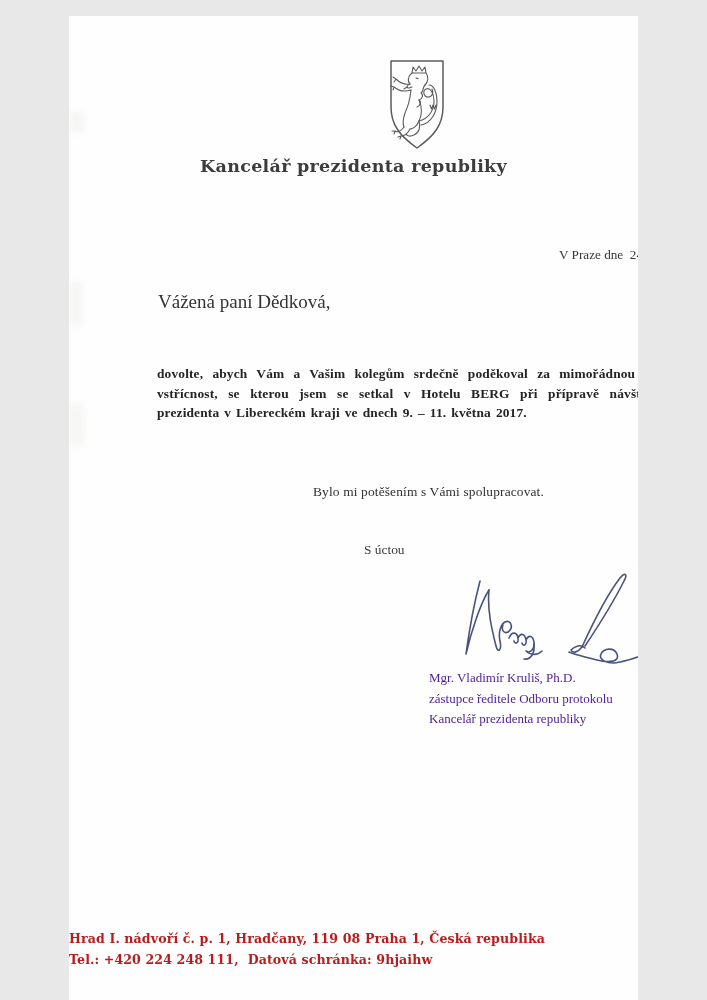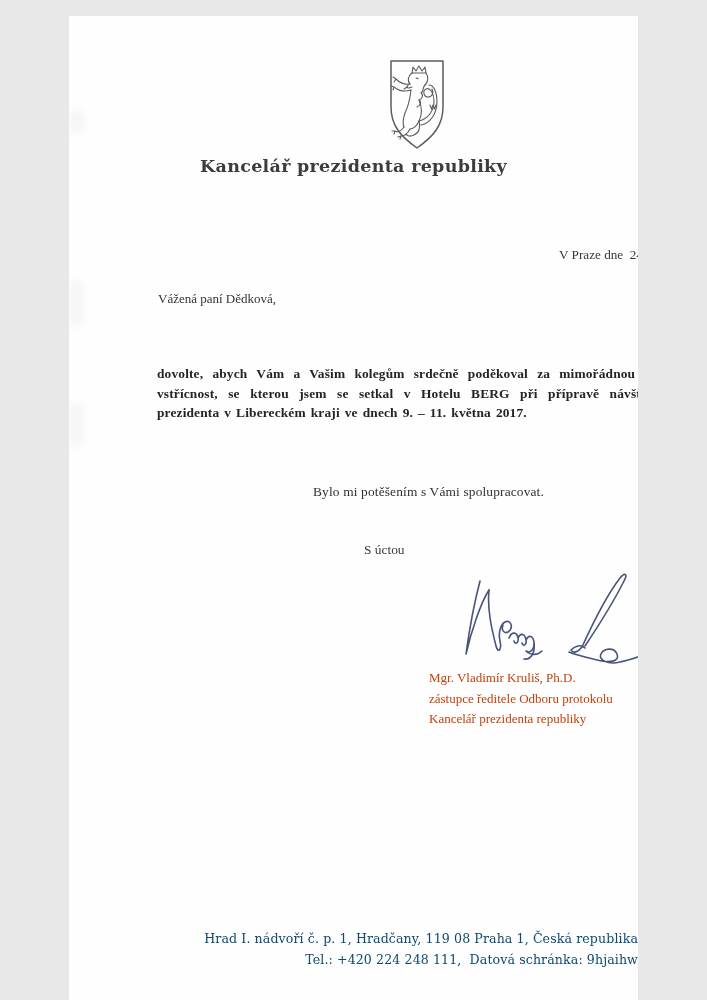--- a/index.html
+++ b/index.html
@@ -33,21 +33,21 @@
   }
 
   .dateline{
     position:absolute;left:490px;top:231px;
     font-size:13.2px;color:#383838;
     white-space:pre;
   }
 
   .salutation{
     position:absolute;left:89px;top:275px;
-    font-size:13px;color:#343434;
+    font-size:19px;color:#343434;
   }
 
   .para{
     position:absolute;left:88px;width:543px;
     font-size:13.4px;line-height:19.5px;
     letter-spacing:.15px;
     color:#303030;
     text-align:justify;
   }
   .para.bold{top:348px;font-weight:bold;color:#242424;word-spacing:1.5px;}
@@ -57,31 +57,31 @@
   .valediction{
     position:absolute;left:295px;top:526px;
     font-size:13.4px;color:#3a3a3a;text-align:right;
   }
 
   .signature{position:absolute;left:388px;top:554px;width:272px;height:104px;}
   .signature svg{width:100%;height:100%;}
 
   .sig-block{
     position:absolute;left:360px;top:652px;
-    font-size:13px;line-height:20.5px;color:#c2410c;
+    font-size:13px;line-height:20.5px;color:#4c1d95;
   }
   .sig-block div{white-space:nowrap;}
 
   .footer{
     position:absolute;left:0;right:0;top:913px;
-    text-align:right;
+    text-align:left;
     font-family:"DejaVu Serif", serif;
-    font-weight:normal;
+    font-weight:bold;
     font-size:12.6px;line-height:20.5px;
-    color:#0c4a6e;
+    color:#b91c1c;
     letter-spacing:.1px;
   }
   .footer div{white-space:pre;}
 </style>
 </head>
 <body>
 
 <div id="page">
 
   <div class="smudge s1"></div>

